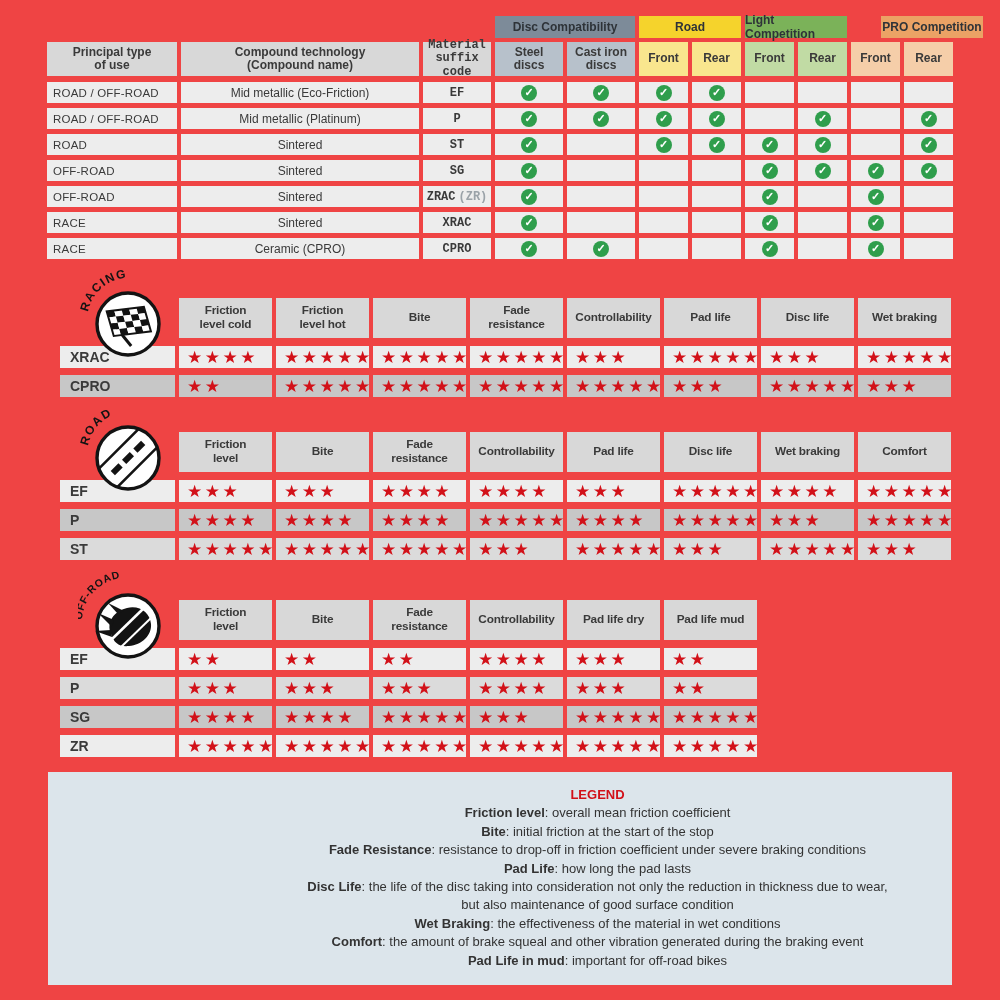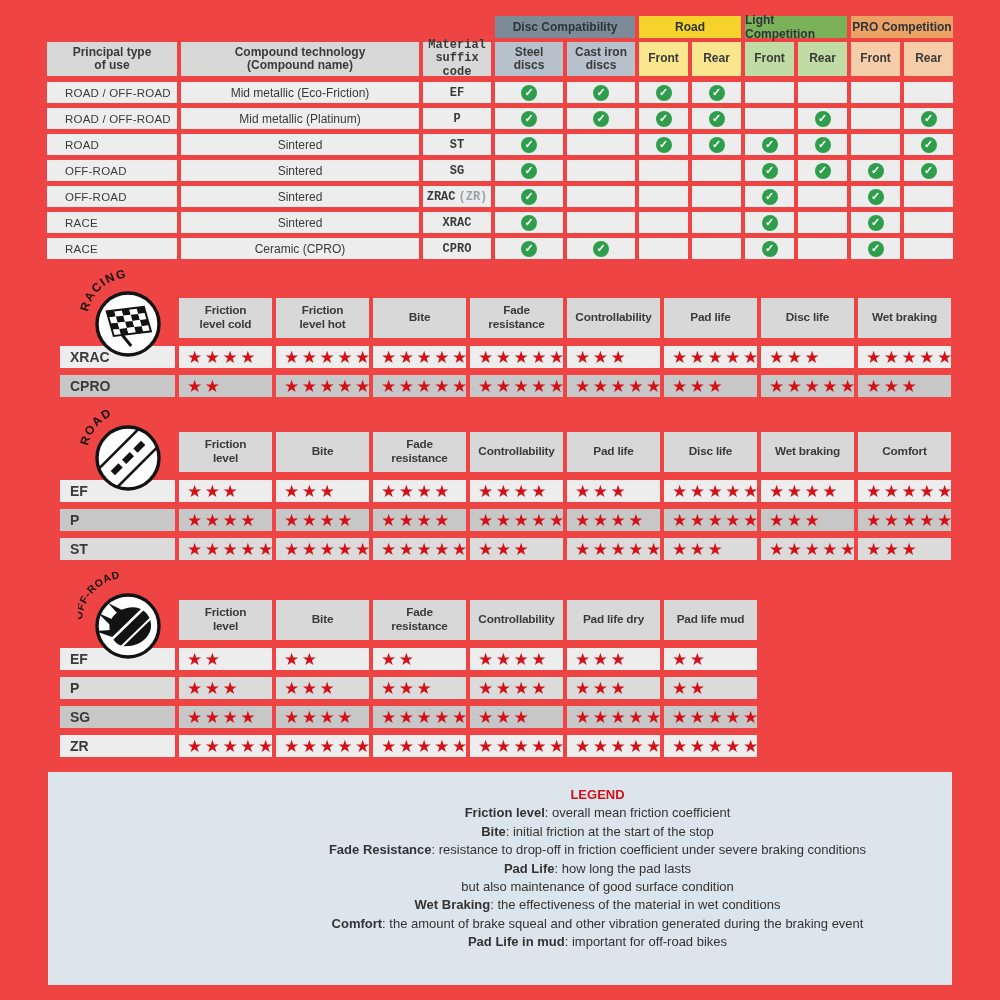--- a/index.html
+++ b/index.html
@@ -14,21 +14,21 @@
   .spacer{background:transparent;}
   .c-use{width:130px;}.c-comp{width:238px;}.c-code{width:68px;font-family:Liberation Mono, monospace;}
   .c-disc{width:68px;}.c-sm{width:49px;}
   .g-disc{width:140px;}.g-sm{width:102px;}
   .group-cell{height:22px;display:flex;align-items:center;justify-content:center;
               font-size:12px;font-weight:bold;color:#2e3338;}
   .hcell{background:var(--header-gray);height:34px;display:flex;align-items:center;justify-content:center;
          text-align:center;font-size:12px;font-weight:bold;line-height:1.12;white-space:pre-line;color:#3a3a3a;}
   .dcell{background:var(--row-light);height:21px;display:flex;align-items:center;justify-content:center;
          font-size:12px;color:#3a3a3a;}
-  .dcell.left{justify-content:flex-start;padding-left:18px;box-sizing:border-box;font-size:11.5px;letter-spacing:.2px;}
+  .dcell.left{justify-content:flex-start;padding-left:6px;box-sizing:border-box;font-size:11.5px;letter-spacing:.2px;}
   .code-cell{font-weight:bold;font-size:12px;}
   .code-note{font-weight:bold;color:#9aa2a8;margin-left:3px;}
   .check{width:16px;height:16px;border-radius:50%;background:var(--check-green);color:#fff;
          display:flex;align-items:center;justify-content:center;font-size:11px;font-weight:bold;line-height:1;}
 
   
   .rsection{position:absolute;left:60px;}
   #racing{top:272px;}
   #road{top:406px;}
   #offroad{top:574px;}
@@ -63,21 +63,21 @@
 <div id="page">
 
   <div id="compat">
       <div class="row group-row">
         <div class="spacer c-use"></div>
         <div class="spacer c-comp"></div>
         <div class="spacer c-code"></div>
         <div class="group-cell g-disc" style="background: rgb(125, 139, 153);">Disc Compatibility</div>
         <div class="group-cell g-sm" style="background: rgb(245, 211, 44);">Road</div>
         <div class="group-cell g-sm" style="background: rgb(123, 178, 89);">Light Competition</div>
-        <div class="group-cell g-sm" style="background: rgb(235, 162, 101);">PRO Competition</div>
+        <div class="group-cell g-sm" style="background: rgb(235, 162, 101); margin-left: 30px;">PRO Competition</div>
       </div>
       <div class="row header-row">
         <div class="hcell c-use">Principal type
 of use</div>
         <div class="hcell c-comp">Compound technology
 (Compound name)</div>
         <div class="hcell c-code">Material
 suffix code</div>
         <div class="hcell c-disc" style="background: rgb(183, 193, 203);">Steel
 discs</div>
@@ -580,20 +580,21 @@
   </div>
 
   <div id="legend">
     <div class="legend-inner">
       <div class="legend-title">LEGEND</div>
       <div>
           <div class="lline"><span class="lterm">Friction level</span><span class="ldesc">: overall mean friction coefficient</span></div>
           <div class="lline"><span class="lterm">Bite</span><span class="ldesc">: initial friction at the start of the stop</span></div>
           <div class="lline"><span class="lterm">Fade Resistance</span><span class="ldesc">: resistance to drop-off in friction coefficient under severe braking conditions</span></div>
           <div class="lline"><span class="lterm">Pad Life</span><span class="ldesc">: how long the pad lasts</span></div>
+          <div class="lline"><span class="lterm">Disc Life</span><span class="ldesc">: the life of the disc taking into consideration not only the reduction in thickness due to wear,</span></div>
           <div class="lline"><span class="ldesc">but also maintenance of good surface condition</span></div>
           <div class="lline"><span class="lterm">Wet Braking</span><span class="ldesc">: the effectiveness of the material in wet conditions</span></div>
           <div class="lline"><span class="lterm">Comfort</span><span class="ldesc">: the amount of brake squeal and other vibration generated during the braking event</span></div>
           <div class="lline"><span class="lterm">Pad Life in mud</span><span class="ldesc">: important for off-road bikes</span></div>
         </div>
     </div>
   </div>
 
 </div>
 

